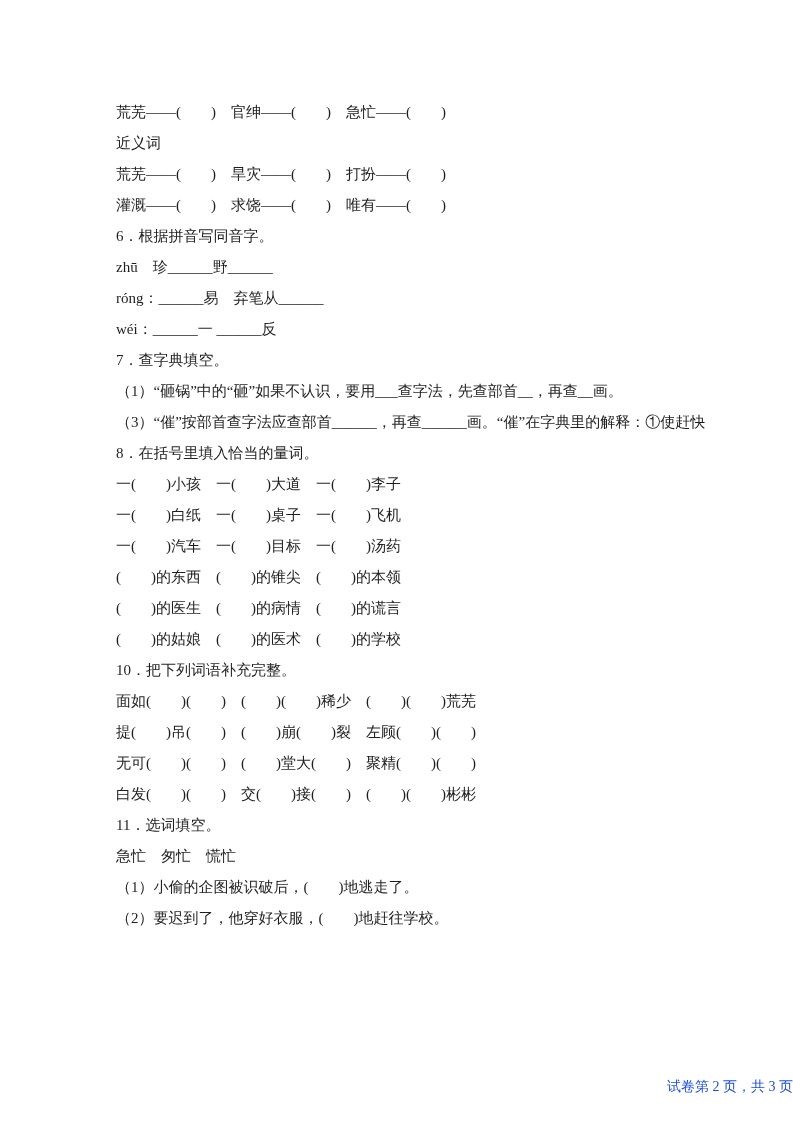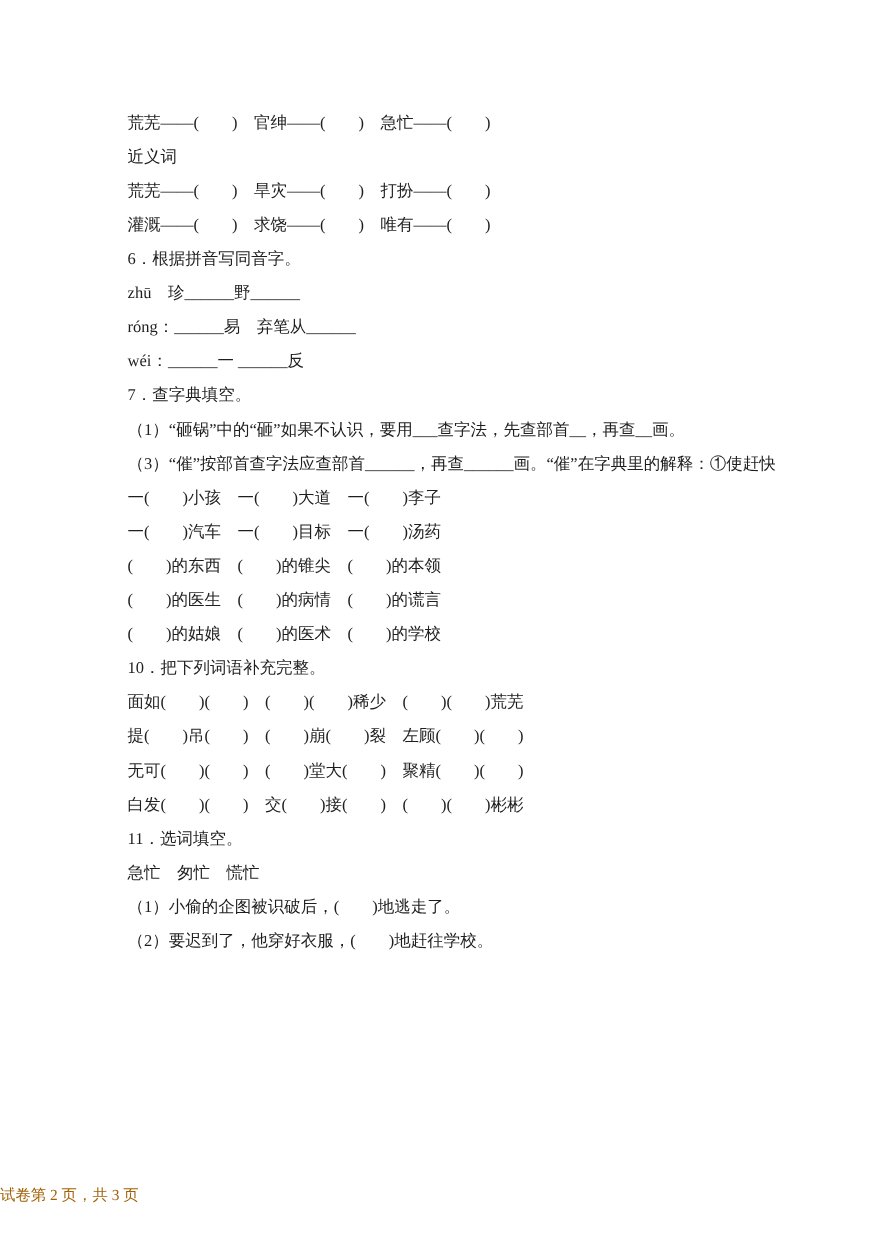--- a/index.html
+++ b/index.html
@@ -28,23 +28,23 @@
     line-height: 31px;
     font-size: 15px;
     white-space: pre;
     color: #1e1e1e;
   }
   .footer {
     position: absolute;
     left: 0;
     right: 0;
     bottom: 26px;
-    text-align: left;
+    text-align: right;
     font-size: 14px;
-    color: #a16207;
+    color: #1d4ed8;
     font-family: "Liberation Serif", "DejaVu Serif", serif;
   }
 </style>
 </head>
 <body>
 
 <div class="page">
   <main class="content">
 
     <p class="line">荒芜——(　　)　官绅——(　　)　急忙——(　　)</p>
@@ -55,21 +55,23 @@
 
     <p class="line">6．根据拼音写同音字。</p>
     <p class="line">zhū　珍______野______</p>
     <p class="line">róng：______易　弃笔从______</p>
     <p class="line">wéi：______一 ______反</p>
 
     <p class="line">7．查字典填空。</p>
     <p class="line">（1）“砸锅”中的“砸”如果不认识，要用___查字法，先查部首__，再查__画。</p>
     <p class="line">（3）“催”按部首查字法应查部首______，再查______画。“催”在字典里的解释：①使赶快</p>
 
+    <p class="line">8．在括号里填入恰当的量词。</p>
     <p class="line">一(　　)小孩　一(　　)大道　一(　　)李子</p>
+    <p class="line">一(　　)白纸　一(　　)桌子　一(　　)飞机</p>
     <p class="line">一(　　)汽车　一(　　)目标　一(　　)汤药</p>
 
     <p class="line">(　　)的东西　(　　)的锥尖　(　　)的本领</p>
     <p class="line">(　　)的医生　(　　)的病情　(　　)的谎言</p>
     <p class="line">(　　)的姑娘　(　　)的医术　(　　)的学校</p>
 
     <p class="line">10．把下列词语补充完整。</p>
     <p class="line">面如(　　)(　　)　(　　)(　　)稀少　(　　)(　　)荒芜</p>
     <p class="line">提(　　)吊(　　)　(　　)崩(　　)裂　左顾(　　)(　　)</p>
     <p class="line">无可(　　)(　　)　(　　)堂大(　　)　聚精(　　)(　　)</p>

